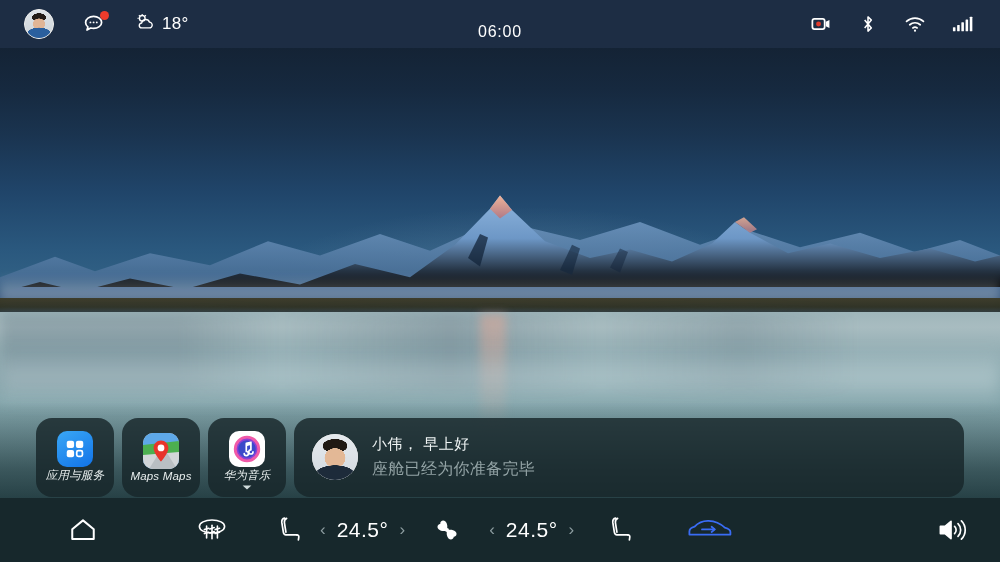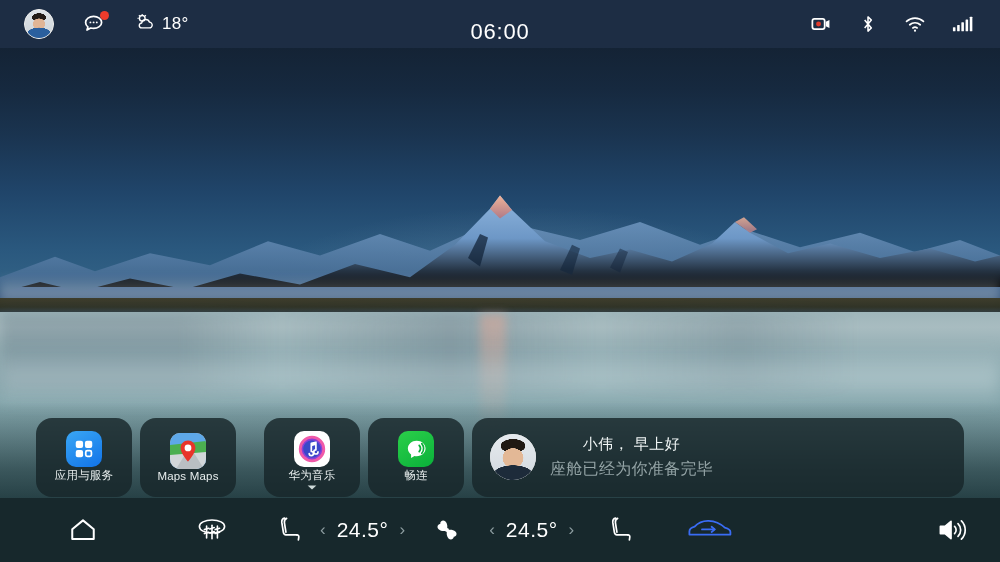--- a/index.html
+++ b/index.html
@@ -49,21 +49,21 @@
   }
   .weather{
     display:flex; align-items:center; gap:6px; margin-left:26px;
     color:#fff;
   }
   .weather .temp{ font-size:17px; letter-spacing:.3px; }
 
   .clock{
     position:absolute; left:0; right:0; top:0; height:63px;
     display:flex; align-items:center; justify-content:center;
-    color:#fff; font-size:22px; letter-spacing:.8px;
+    color:#fff; font-size:16px; letter-spacing:.8px;
     pointer-events:none;
   }
   .sb-right{
     margin-left:auto; display:flex; align-items:center;
     gap:26px; padding-right:26px;
   }
   .sb-right .ic{ display:flex; align-items:center; justify-content:center; }
 
   
   .wall{
@@ -156,21 +156,21 @@
   }
   .card{
     background:rgba(23,38,42,.82);
     border-radius:16px;
     height:79px;
     display:flex; flex-direction:column;
     align-items:center; justify-content:center;
     color:#eef3f3;
     flex:none;
   }
-  .app-card{ width:96px; gap:1px; }
+  .app-card{ width:78px; gap:1px;font-style:italic; }
   .app-icon{
     width:36px; height:36px; border-radius:10px;
     display:flex; align-items:center; justify-content:center;
     position:relative; overflow:hidden;
   }
   .app-label{ font-size:11.5px; color:#e8eeee; letter-spacing:.2px; }
 
   .ic-apps{ background:linear-gradient(150deg,#3aa7f5,#1173e8); }
   .ic-settings{ background:linear-gradient(150deg,#9a95a8,#6f6a7d); }
   .ic-maps{ background:#c8cdd0; }
@@ -198,21 +198,21 @@
   .player-btn{ cursor:pointer; display:flex; align-items:center; }
   .track{
     font-size:11px; color:#dbe5e5; margin-top:7px;
     white-space:nowrap; overflow:hidden; text-overflow:ellipsis;
     width:100%;
   }
   .music-chevron{
     position:absolute; left:50%; transform:translateX(-50%);
     bottom:2px;
   }
-  .app-card.has-chev{ position:relative;margin-left:20px; }
+  .app-card.has-chev{ position:relative; }
 
   
   .greet-card{
     flex:1; height:79px;
     background:rgba(23,38,42,.82);
     border-radius:16px;
     display:flex; align-items:center; gap:14px;
     padding:0 18px;
   }
   .greet-avatar{
@@ -221,21 +221,21 @@
   }
   .face2{
     position:absolute; inset:0;
     background:
       radial-gradient(ellipse 60% 28% at 50% 88%, #1d2b3a 0 70%, rgba(29,43,58,0) 72%),
       radial-gradient(ellipse 31% 29% at 50% 52%, #e3b896 0 72%, rgba(227,184,150,0) 74%),
       radial-gradient(ellipse 34% 19% at 50% 26%, #201913 0 78%, rgba(32,25,19,0) 80%),
       linear-gradient(#e6eaee,#d2d9df);
   }
   .greet-text{ display:flex; flex-direction:column; gap:5px; }
-  .greet-title{ font-size:15px; color:#f0f5f5; letter-spacing:.5px;text-align:center; }
+  .greet-title{ font-size:15px; color:#f0f5f5; letter-spacing:.5px; }
   .greet-sub{ font-size:16px; color:#93a3a5; letter-spacing:.3px; }
 
   
   .bottombar{
     position:absolute; left:0; bottom:0; width:1000px; height:64px;
     background:#17282c;
     display:flex; align-items:center;
     z-index:35;
   }
   .bb-item{
@@ -412,30 +412,20 @@
         </svg>
       </div>
       <div class="app-label">华为音乐</div>
       <span class="music-chevron">
         <svg width="11" height="7" viewBox="0 0 12 8">
             <path d="M1 1.6 L6 6.4 L11 1.6 Z" fill="#cfdada"></path>
           </svg>
       </span>
     </div>
 
-    <div class="card app-card">
-      <div class="app-icon ic-meetime">
-        <svg width="25" height="25" viewBox="0 0 24 24">
-          <path d="M12.2 3.6c-4.7 0-8.5 3.3-8.5 7.4 0 2.3 1.2 4.3 3.1 5.7v3.5l3.3-1.9c.7.14 1.4.2 2.1.2 4.7 0 8.5-3.3 8.5-7.4s-3.8-7.5-8.5-7.5z" fill="#fff"></path>
-          <path d="M14.6 8.1a4.6 4.6 0 0 1 0 5.9" fill="none" stroke="#0ab13a" stroke-width="1.7" stroke-linecap="round"></path>
-          <path d="M17.1 6.4a7.2 7.2 0 0 1 0 9.2" fill="none" stroke="#0ab13a" stroke-width="1.7" stroke-linecap="round"></path>
-        </svg>
-      </div>
-      <div class="app-label">畅连</div>
-    </div>
 
     <div class="greet-card">
       <div class="greet-avatar">
         <div class="face2"></div>
       </div>
       <div class="greet-text">
         <div class="greet-title">小伟，  早上好</div>
         <div class="greet-sub">座舱已经为你准备完毕</div>
       </div>
     </div>

